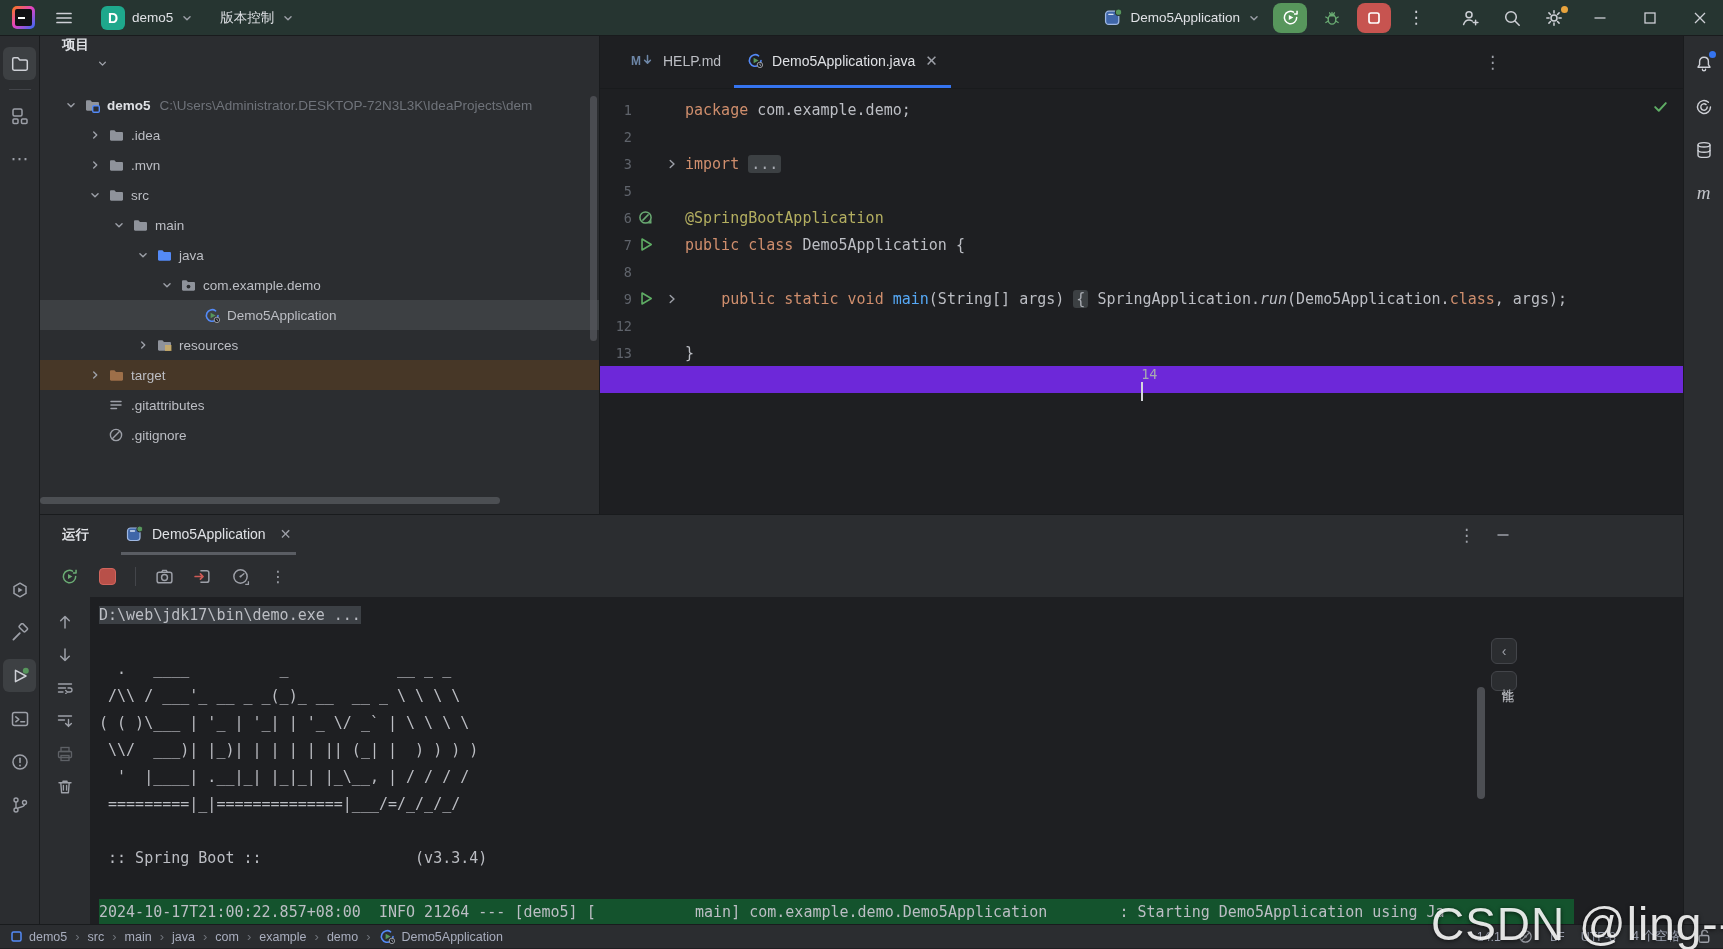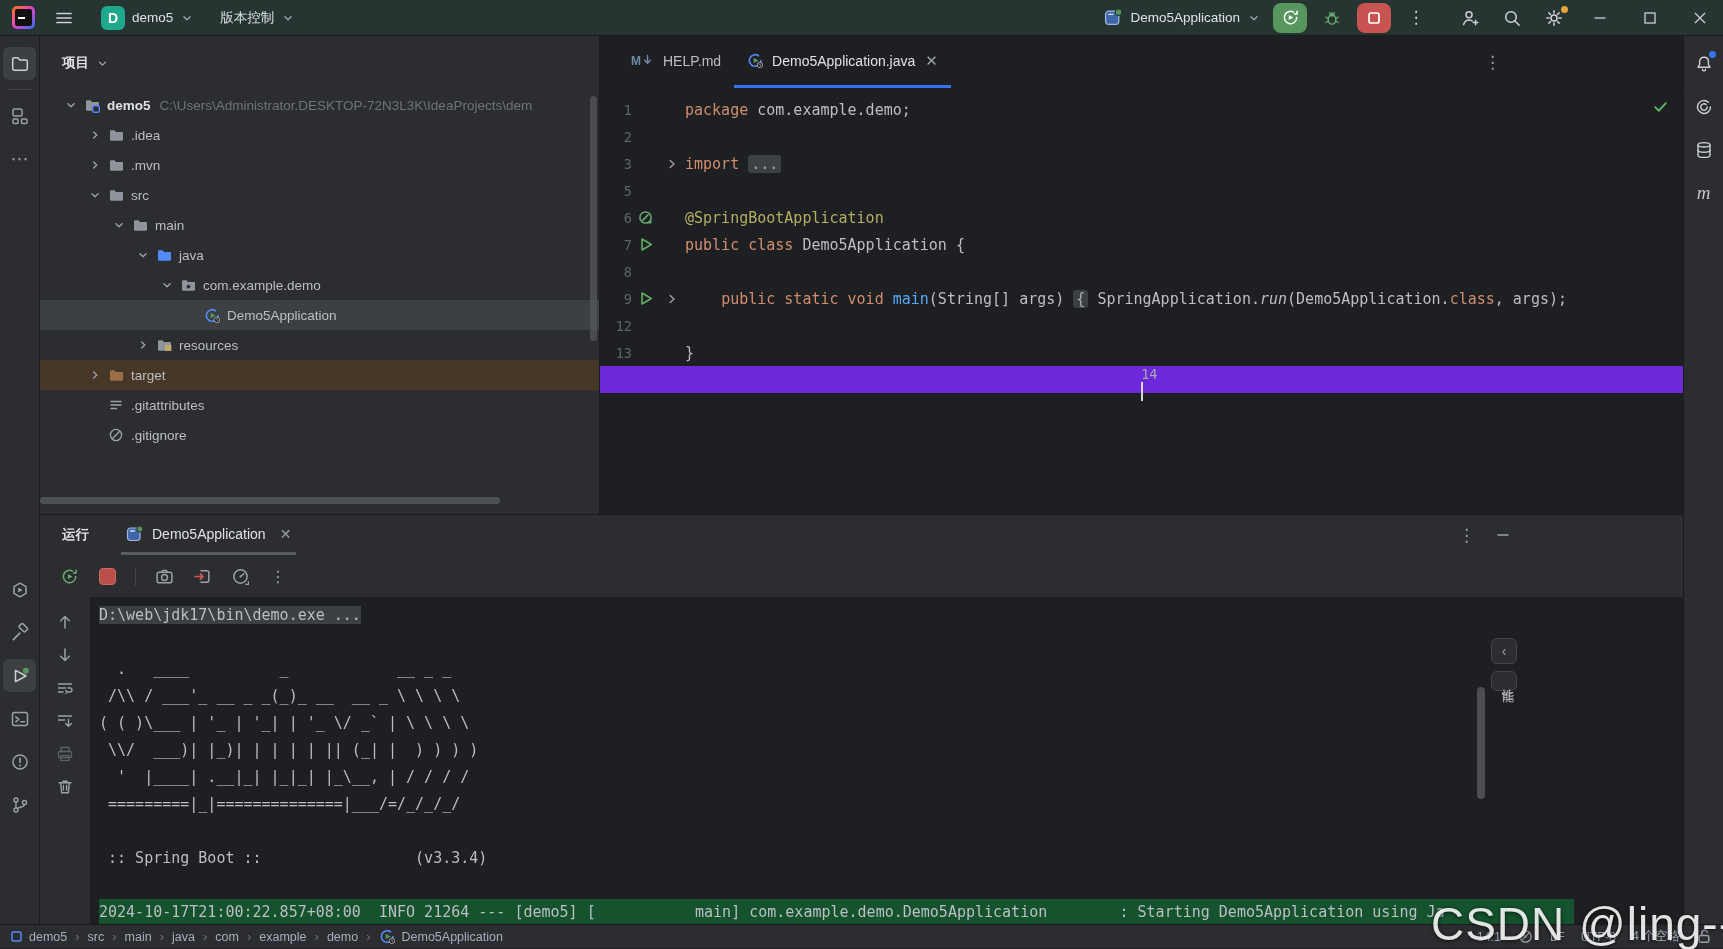--- a/index.html
+++ b/index.html
@@ -41,21 +41,21 @@
   .stripe-icon.active { background:#3d4043; }
   .stripe-div { width:22px; height:1px; background:#43454a; margin:4px 0; }
   .spacer { flex:1; }
   .blue-dot { position:absolute; top:4px; right:4px; width:7px; height:7px; border-radius:50%; background:#3574f0; }
 
   .center { flex:1; display:flex; flex-direction:column; min-width:0; }
   .top-split { display:flex; height:478px; flex:none; min-height:0; }
 
   
   .project-panel { width:560px; flex:none; background:#2b2d30; border-right:1px solid #191b1d; position:relative; overflow:hidden; }
-  .pp-header { height:54px; display:flex; align-items:center; gap:7px; padding-left:22px; color:#dfe1e5; font-weight:600; font-size:13.5px; }
+  .pp-header { height:54px; display:flex; gap:7px; padding-left:22px; color:#dfe1e5; font-weight:600; font-size:13.5px; }
   .tree-row { height:30px; display:flex; align-items:center; font-size:13.5px; white-space:nowrap; overflow:hidden; }
   .tree-row.selected { background:#3d4043; }
   .tree-row.excluded { background:#473727; }
   .tree-chevron { width:18px; height:18px; flex:none; display:flex; align-items:center; justify-content:center; }
   .tree-chevron.right svg { transform:rotate(-90deg); }
   .tree-icon { width:20px; flex:none; display:flex; justify-content:center; margin:0 5px 0 2px; }
   .tree-label.bold { font-weight:700; color:#dfe1e5; }
   .tree-path { color:#6f737a; margin-left:9px; overflow:hidden; }
   .pp-vscroll { position:absolute; right:2px; top:60px; width:7px; height:245px; background:#55575c; border-radius:4px; opacity:.75; }
   .pp-hscroll { position:absolute; left:0; bottom:10px; width:460px; height:7px; background:#55575c; border-radius:4px; opacity:.8; }

